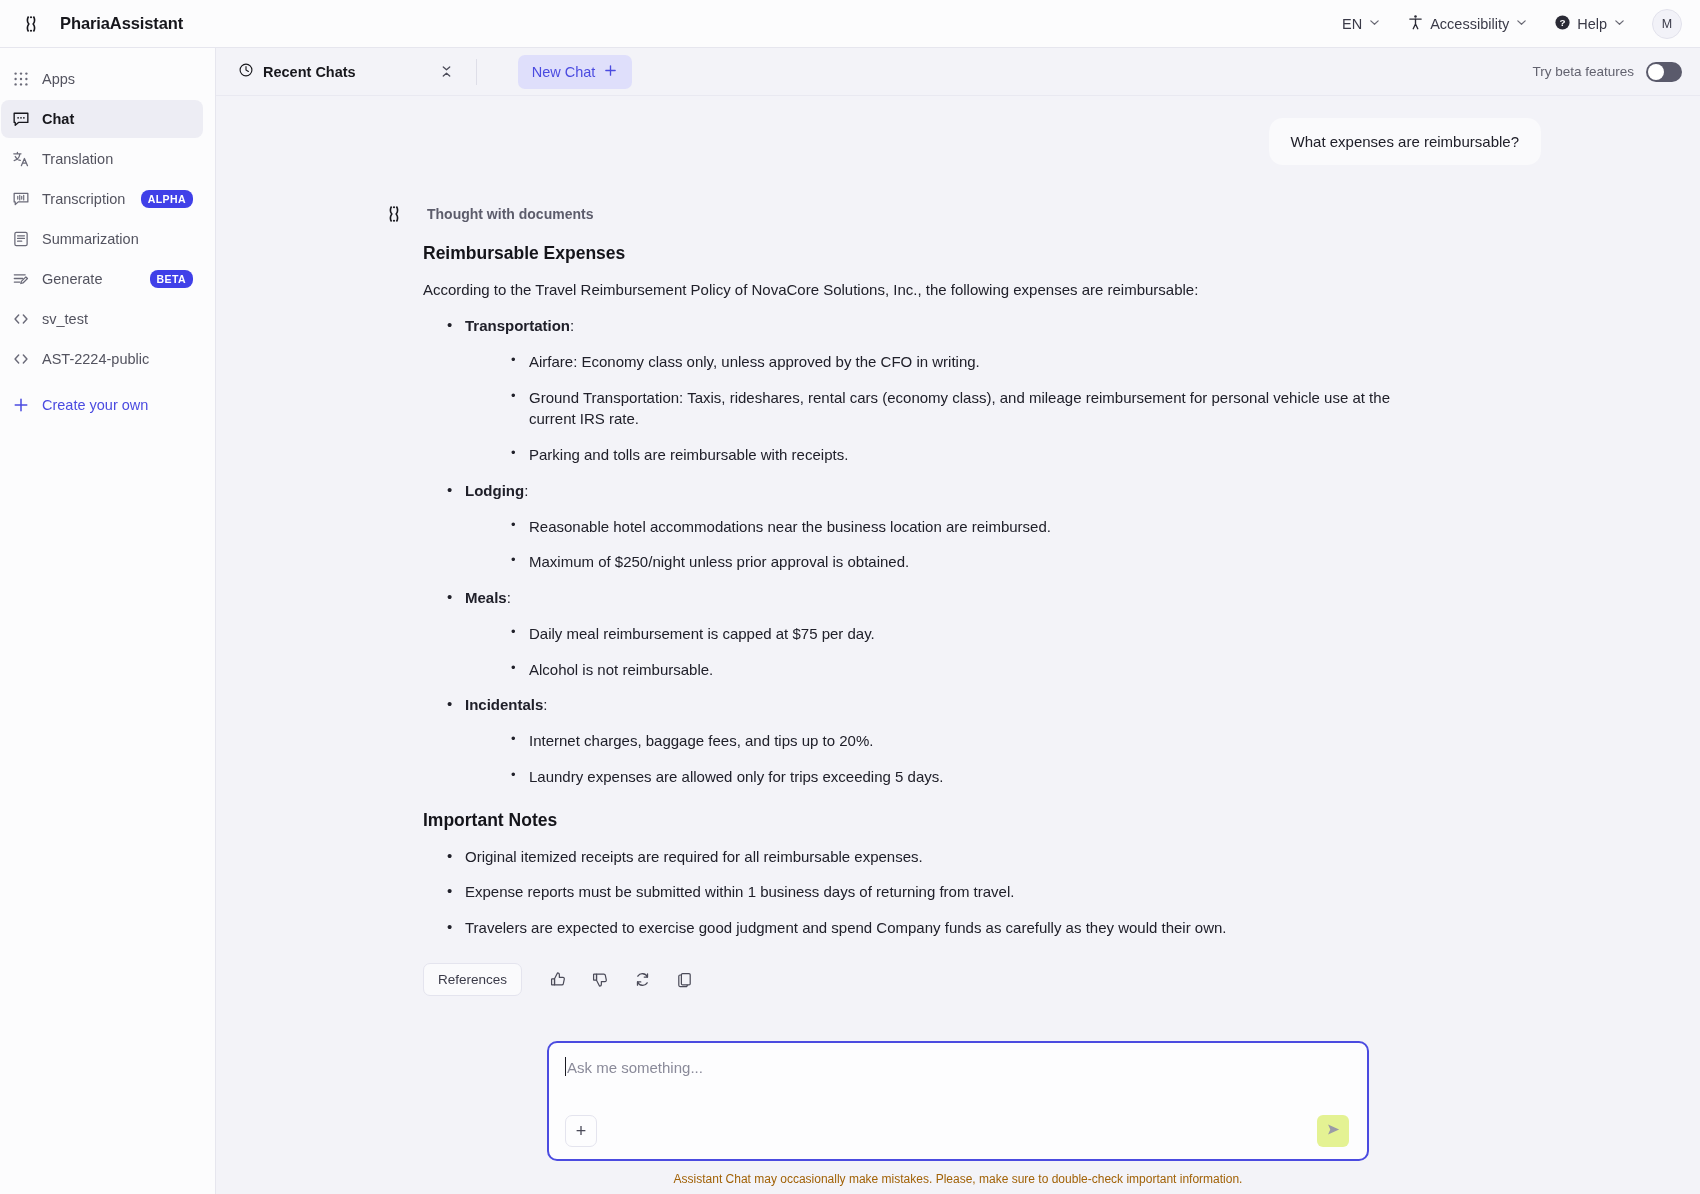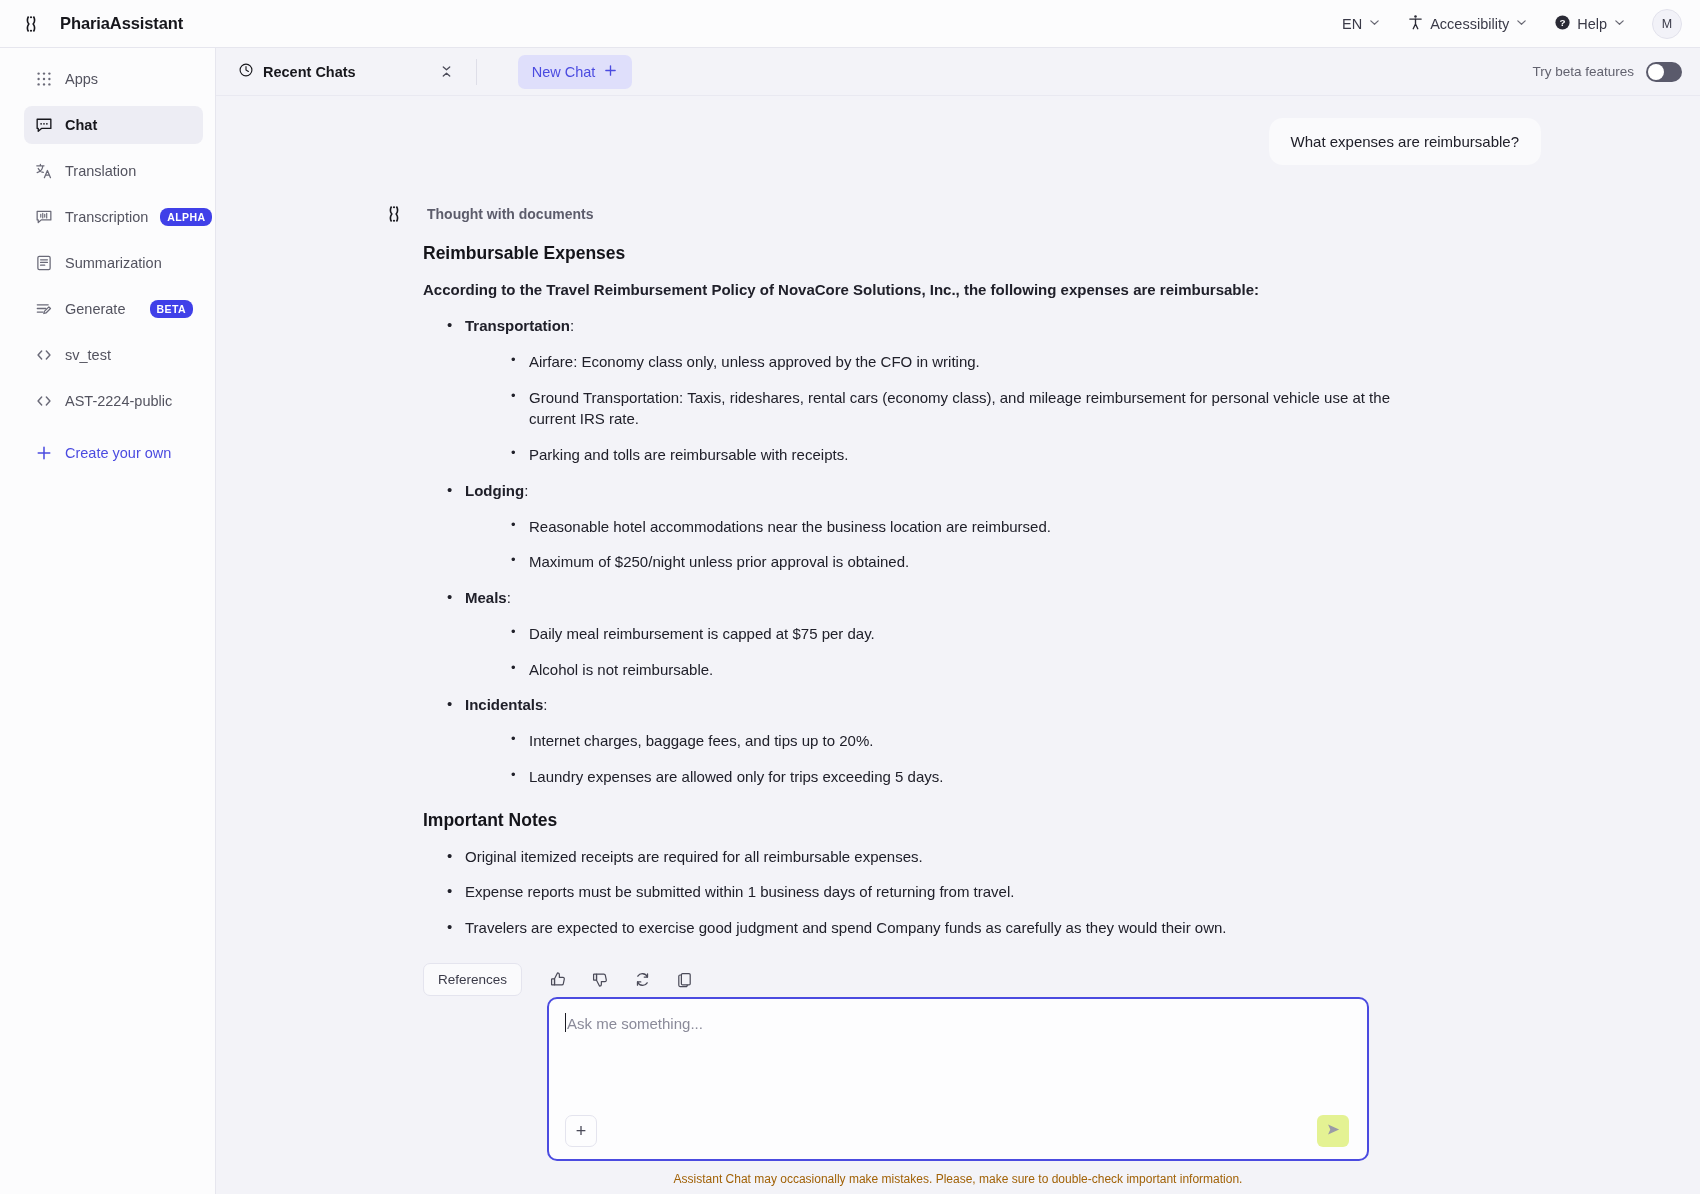--- a/index.html
+++ b/index.html
@@ -44,22 +44,22 @@
   }
 
   
   .shell { flex: 1; display: flex; min-height: 0; }
 
   
   .sidebar {
     width: 216px; flex: 0 0 216px;
     background: #FCFCFD;
     border-right: 1px solid #E6E6EE;
-    padding: 12px 12px 0 24px;
-    display: flex; flex-direction: column; gap: 8px;
+    padding: 12px 12px 0 1px;
+    display: flex; flex-direction: column; gap: 2px;
   }
   .nav-item {
     height: 38px; display: flex; align-items: center; gap: 12px;
     padding: 0 10px; border-radius: 8px; cursor: pointer;
     font-size: 14.5px; color: #53535F; white-space: nowrap;
   }
   .nav-item .ico { width: 19px; height: 19px; flex: 0 0 19px; display: flex; align-items: center; justify-content: center; }
   .nav-item.active { background: #EDEDF4; color: #17171C; font-weight: bold; }
   .nav-item.create { color: #4B4BE0; margin-top: 6px; }
   .badge {
@@ -117,21 +117,21 @@
   .bot-head {
     display: flex; align-items: center; gap: 22px;
     margin-top: 38px; padding-left: 8px;
   }
   .bot-logo { width: 22px; height: 22px; }
   .bot-head-label { font-size: 14px; font-weight: bold; color: #5C5C6B; }
 
   .answer { padding-left: 48px; padding-right: 120px; margin-top: 18px; color: #20202A; }
   .answer h3 { font-size: 17.5px; font-weight: bold; color: #14141A; margin-bottom: 15px; }
   .answer h3.notes { margin-top: 22px; }
-  .answer p { font-size: 15px; line-height: 1.48; margin-bottom: 14px; font-weight: bold; }
+  .answer p { font-size: 15px; line-height: 1.48; margin-bottom: 14px; }
   .answer ul { list-style: none; }
   .answer li {
     position: relative; font-size: 15px; line-height: 1.45;
     margin-bottom: 14px; padding-left: 22px;
   }
   .answer li::before {
     content: "•"; position: absolute; left: 4px; top: -1px; color: #20202A;
   }
   .lvl1 { padding-left: 20px; }
   .lvl2 { padding-left: 42px; margin-top: 14px; }
@@ -151,21 +151,21 @@
   }
   .icon-btn {
     width: 32px; height: 32px; border-radius: 6px;
     display: flex; align-items: center; justify-content: center;
     cursor: pointer; background: transparent; border: none;
   }
 
   
   .composer-zone { display: flex; flex-direction: column; align-items: center; padding-bottom: 8px; }
   .composer {
-    width: 822px; height: 164px;
+    width: 822px; height: 120px;
     background: #FDFDFE; border: 2px solid #4B4BE0; border-radius: 10px;
     position: relative; padding: 16px 18px 12px 16px;
     display: flex; flex-direction: column;
   }
   .placeholder {
     font-size: 15px; color: #8A8A99; position: relative;
     padding-left: 2px;
   }
   .caret {
     position: absolute; left: 0; top: -2px; width: 1px; height: 19px; background: #1a1a22;

